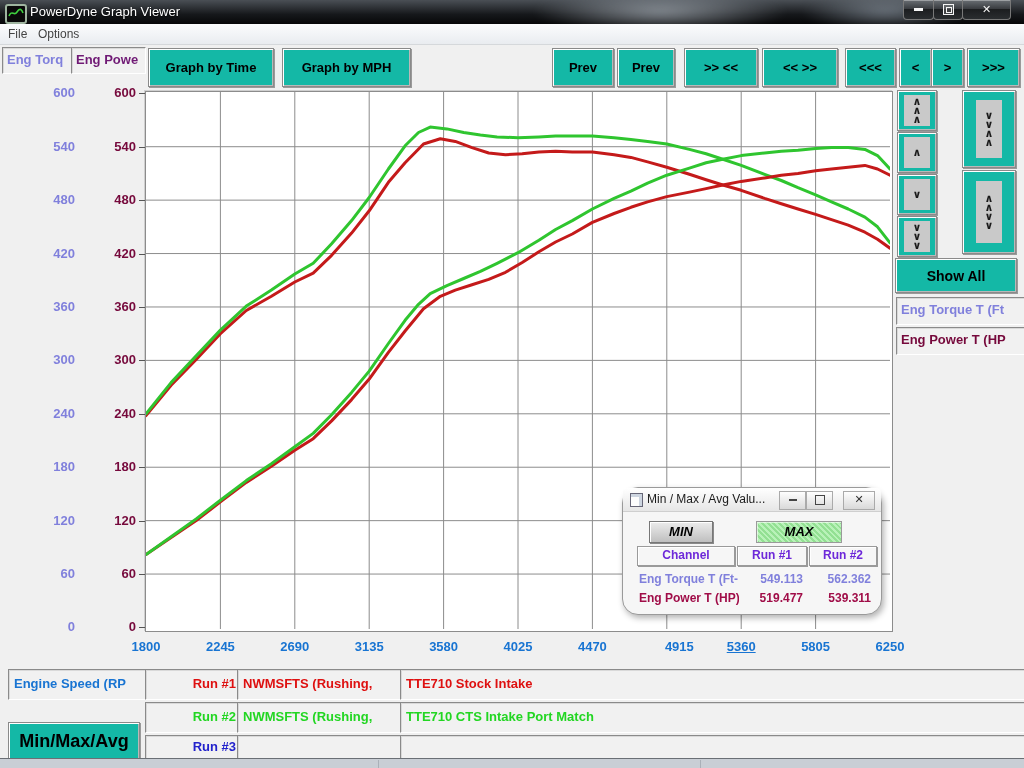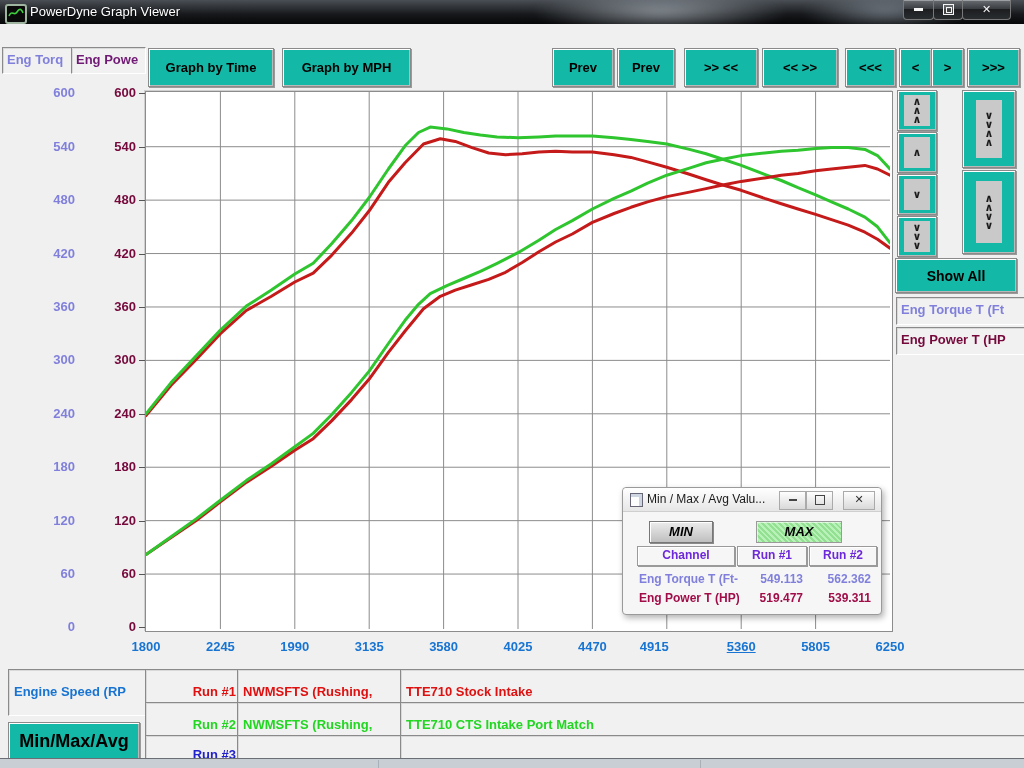--- a/index.html
+++ b/index.html
@@ -43,42 +43,42 @@
     border:1px solid #8c8c8c;box-shadow:-1px -1px 0 #cfcfcf;}
   .tick-label{position:absolute;font-size:13px;font-weight:bold;height:16px;line-height:16px;}
   .tick-dash{position:absolute;width:6px;height:1px;background:#555;}
   
   .navbtn{display:flex;flex-direction:column;align-items:center;justify-content:center;}
   .navbtn .pad{background:#c9c9c9;display:flex;flex-direction:column;align-items:center;justify-content:center;}
   .ch{display:block;height:9px;line-height:9px;font-size:11px;font-weight:bold;color:#1a1a1a;}
   .chanbox{font-weight:bold;font-size:13px;line-height:24px;padding-left:4px;}
   
   .mmwin{left:622px;top:487px;width:258px;height:126px;background:#f6f6f6;border:1px solid #9a9a9a;
-    border-radius:4px;box-shadow:2px 3px 6px rgba(0,0,0,.3);}
+    border-radius:16px;box-shadow:2px 3px 6px rgba(0,0,0,.3);}
   .mmtitle{position:absolute;left:0;top:0;width:100%;height:23px;border-bottom:1px solid #cfcfcf;
     background:linear-gradient(#ffffff,#e6e6e6);border-radius:4px 4px 0 0;}
   .mmtitle .doc{position:absolute;left:7px;top:5px;width:11px;height:12px;background:#fdfdfd;
     border:1px solid #667;box-shadow:inset -3px 3px 0 #cdd5e0;}
   .mmtitle .t{position:absolute;left:24px;top:4px;font-size:12px;color:#1a1a1a;white-space:nowrap;}
   .mmbtn{position:absolute;top:3px;width:25px;height:17px;background:linear-gradient(#fefefe,#d9d9d9);
     border:1px solid #aaa;text-align:center;font-size:11px;line-height:15px;color:#333;}
   .mmbtn .bar{display:inline-block;width:8px;height:2px;background:#444;margin-bottom:2px;}
   .mmbtn .boxes{display:inline-block;width:8px;height:8px;border:1px solid #444;position:relative;top:2px;}
   .mmbody-btn{position:absolute;height:20px;font-weight:bold;font-size:13px;text-align:center;line-height:19px;font-style:italic;}
   .min-btn{background:linear-gradient(#ececec,#bfbfbf);border:1px solid #777;
     box-shadow:inset 1px 1px 0 #fff,1px 1px 0 #8a8a8a;}
   .max-btn{background:repeating-linear-gradient(45deg,#93e093 0 2px,#b9f2b9 2px 4px);
     border:1px solid #9a9a9a;box-shadow:inset 1px 1px 0 rgba(255,255,255,.6);}
   .mmhead{position:absolute;height:18px;background:#f6f6f6;border:1px solid #9a9a9a;
     box-shadow:inset 1px 1px 0 #fff,1px 1px 0 #9a9a9a;font-weight:bold;font-size:12px;
     text-align:center;line-height:17px;color:#6d28d9;}
   .mmcell{position:absolute;font-weight:bold;font-size:12px;height:15px;line-height:15px;white-space:nowrap;}
   .num{text-align:right;}
   
-  .legend-text{font-weight:bold;font-size:13px;line-height:28px;padding:8px 5px;}
+  .legend-text{font-weight:bold;font-size:13px;line-height:28px;padding:0 5px;}
   .bottom-strip{left:0;top:758px;width:1024px;height:10px;background:#c9ced5;border-top:1px solid #6a6f75;}
   .strip-div{position:absolute;top:1px;width:1px;height:9px;background:#aab0b8;}
 </style>
 </head>
 <body>
 
 <div class="app">
 
   <div class="abs titlebar">
     <div class="blur1"></div>
@@ -87,20 +87,24 @@
       <svg width="18" height="14" viewBox="0 0 18 14">
           <path d="M2 10 C5 3,7 11,10 6 S15 4,16 7" stroke="#3fd03f" stroke-width="1.6" fill="none"></path>
         </svg>
     </div>
     <div class="title-text">PowerDyne Graph Viewer</div>
     <div class="winbtn" style="left:903px;width:29px;"><span class="bar"></span></div>
     <div class="winbtn" style="left:933px;width:28px;"><span class="boxes"><i></i></span></div>
     <div class="winbtn" style="left:962px;width:47px;"><span>✕</span></div>
   </div>
 
+  <div class="abs menubar">
+    <div class="menu-item" style="left:2px;">File</div>
+    <div class="menu-item" style="left:32px;">Options</div>
+  </div>
 
   <div class="abs sunken tabbox" style="left: 2px; top: 47px; width: 66px; height: 25px; color: rgb(128, 128, 220);">Eng Torq</div>
   <div class="abs sunken tabbox" style="left: 71px; top: 47px; width: 69px; height: 25px; color: #701a75;">Eng Powe</div>
 
   <div class="abs btn" style="left:148px;top:48px;width:124px;height:37px;">Graph by Time</div>
   <div class="abs btn" style="left:282px;top:48px;width:127px;height:37px;">Graph by MPH</div>
   <div class="abs btn" style="left:552px;top:48px;width:60px;height:37px;">Prev</div>
   <div class="abs btn" style="left:617px;top:48px;width:56px;height:37px;">Prev</div>
   <div class="abs btn" style="left:684px;top:48px;width:72px;height:37px;">&gt;&gt; &lt;&lt;</div>
   <div class="abs btn" style="left:762px;top:48px;width:74px;height:37px;">&lt;&lt; &gt;&gt;</div>
@@ -164,26 +168,26 @@
       <div class="tick-label" style="left: 84px; top: 512.644px; width: 52px; text-align: right; color: rgb(118, 9, 60);">120</div>
       <div class="tick-dash" style="left: 139px; top: 521px;"></div>
       <div class="tick-label" style="left: 20px; top: 566.062px; width: 55px; text-align: right; color: rgb(128, 128, 220);">60</div>
       <div class="tick-label" style="left: 84px; top: 566.062px; width: 52px; text-align: right; color: rgb(118, 9, 60);">60</div>
       <div class="tick-dash" style="left: 139px; top: 574px;"></div>
       <div class="tick-label" style="left: 20px; top: 619.48px; width: 55px; text-align: right; color: rgb(128, 128, 220);">0</div>
       <div class="tick-label" style="left: 84px; top: 619.48px; width: 52px; text-align: right; color: rgb(118, 9, 60);">0</div>
       <div class="tick-dash" style="left: 139px; top: 627px;"></div>
       <div class="tick-label" style="left: 119px; top: 639px; width: 54px; text-align: center; color: rgb(24, 116, 210);">1800</div>
       <div class="tick-label" style="left: 193.4px; top: 639px; width: 54px; text-align: center; color: rgb(24, 116, 210);">2245</div>
-      <div class="tick-label" style="left: 267.8px; top: 639px; width: 54px; text-align: center; color: rgb(24, 116, 210);">1990</div>
+      <div class="tick-label" style="left: 267.8px; top: 639px; width: 54px; text-align: center; color: rgb(24, 116, 210);">2690</div>
       <div class="tick-label" style="left: 342.2px; top: 639px; width: 54px; text-align: center; color: rgb(24, 116, 210);">3135</div>
       <div class="tick-label" style="left: 416.6px; top: 639px; width: 54px; text-align: center; color: rgb(24, 116, 210);">3580</div>
       <div class="tick-label" style="left: 491px; top: 639px; width: 54px; text-align: center; color: rgb(24, 116, 210);">4025</div>
       <div class="tick-label" style="left: 565.4px; top: 639px; width: 54px; text-align: center; color: rgb(24, 116, 210);">4470</div>
-      <div class="tick-label" style="left: 639.8px; top: 639px; width: 54px; text-align: left; color: rgb(24, 116, 210);">4915</div>
+      <div class="tick-label" style="left: 639.8px; top: 639px; width: 54px; text-align: right; color: rgb(24, 116, 210);">4915</div>
       <div class="tick-label" style="left: 714.2px; top: 639px; width: 54px; text-align: center; color: rgb(24, 116, 210); text-decoration: underline;">5360</div>
       <div class="tick-label" style="left: 788.6px; top: 639px; width: 54px; text-align: center; color: rgb(24, 116, 210);">5805</div>
       <div class="tick-label" style="left: 863px; top: 639px; width: 54px; text-align: center; color: rgb(24, 116, 210);">6250</div>
     </div>
 
   <div class="abs btn navbtn" style="left:897px;top:90px;width:38px;height:39px;">
     <div class="pad" style="width:26px;height:31px;">
         <span class="ch">∧</span>
         <span class="ch">∧</span>
         <span class="ch">∧</span>

